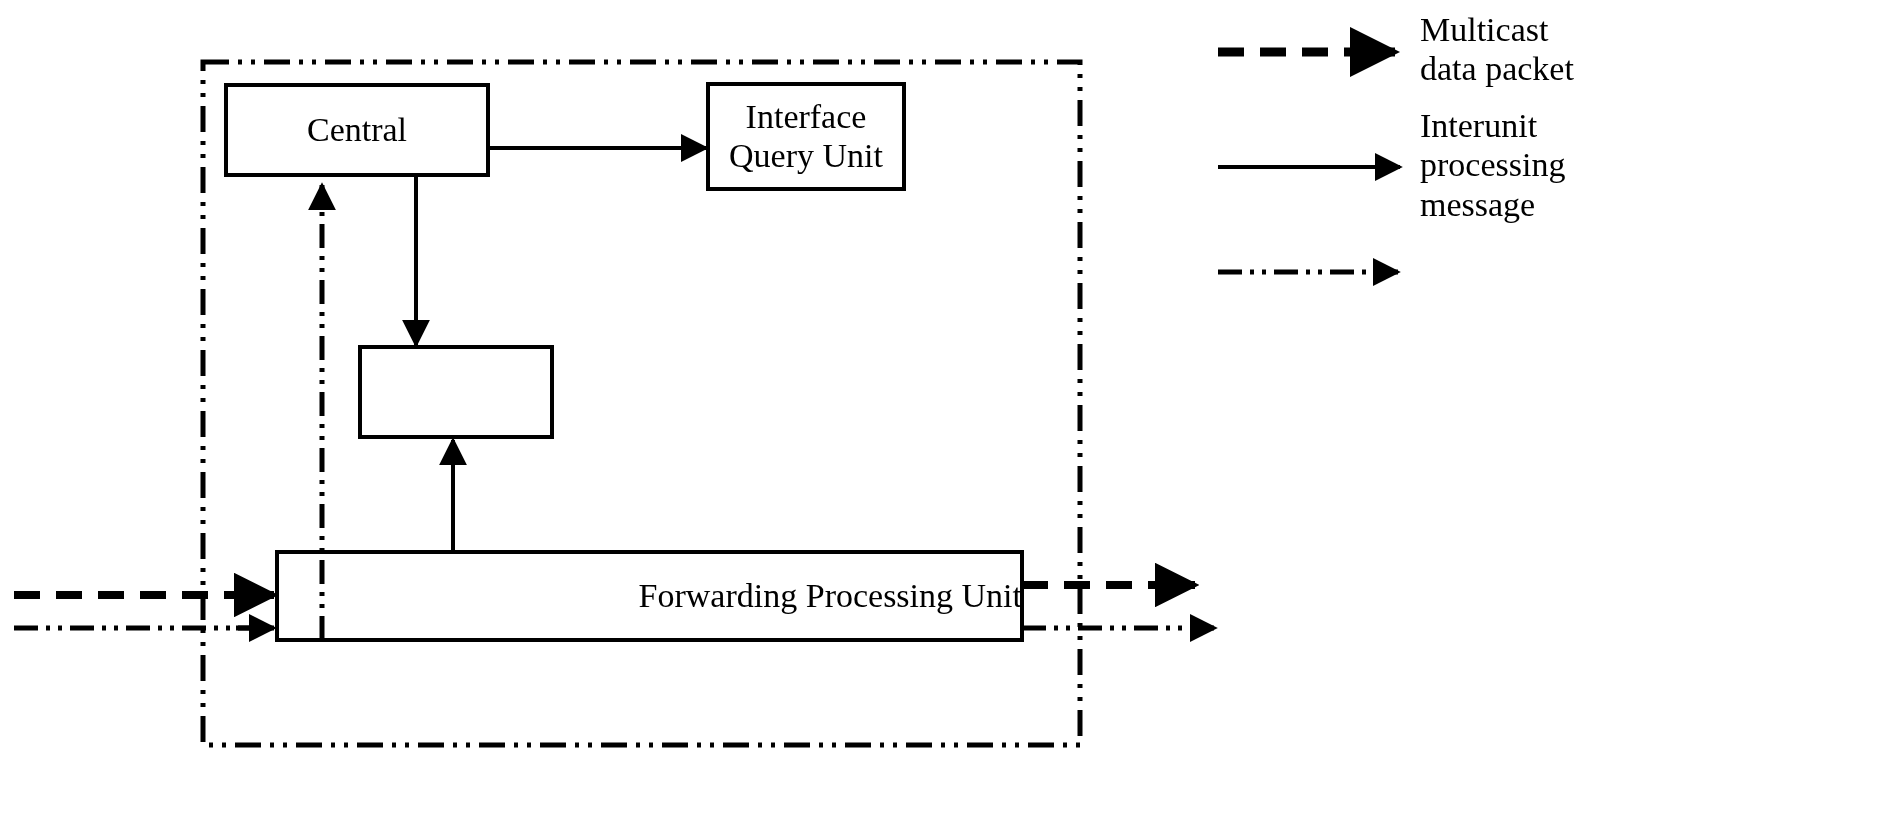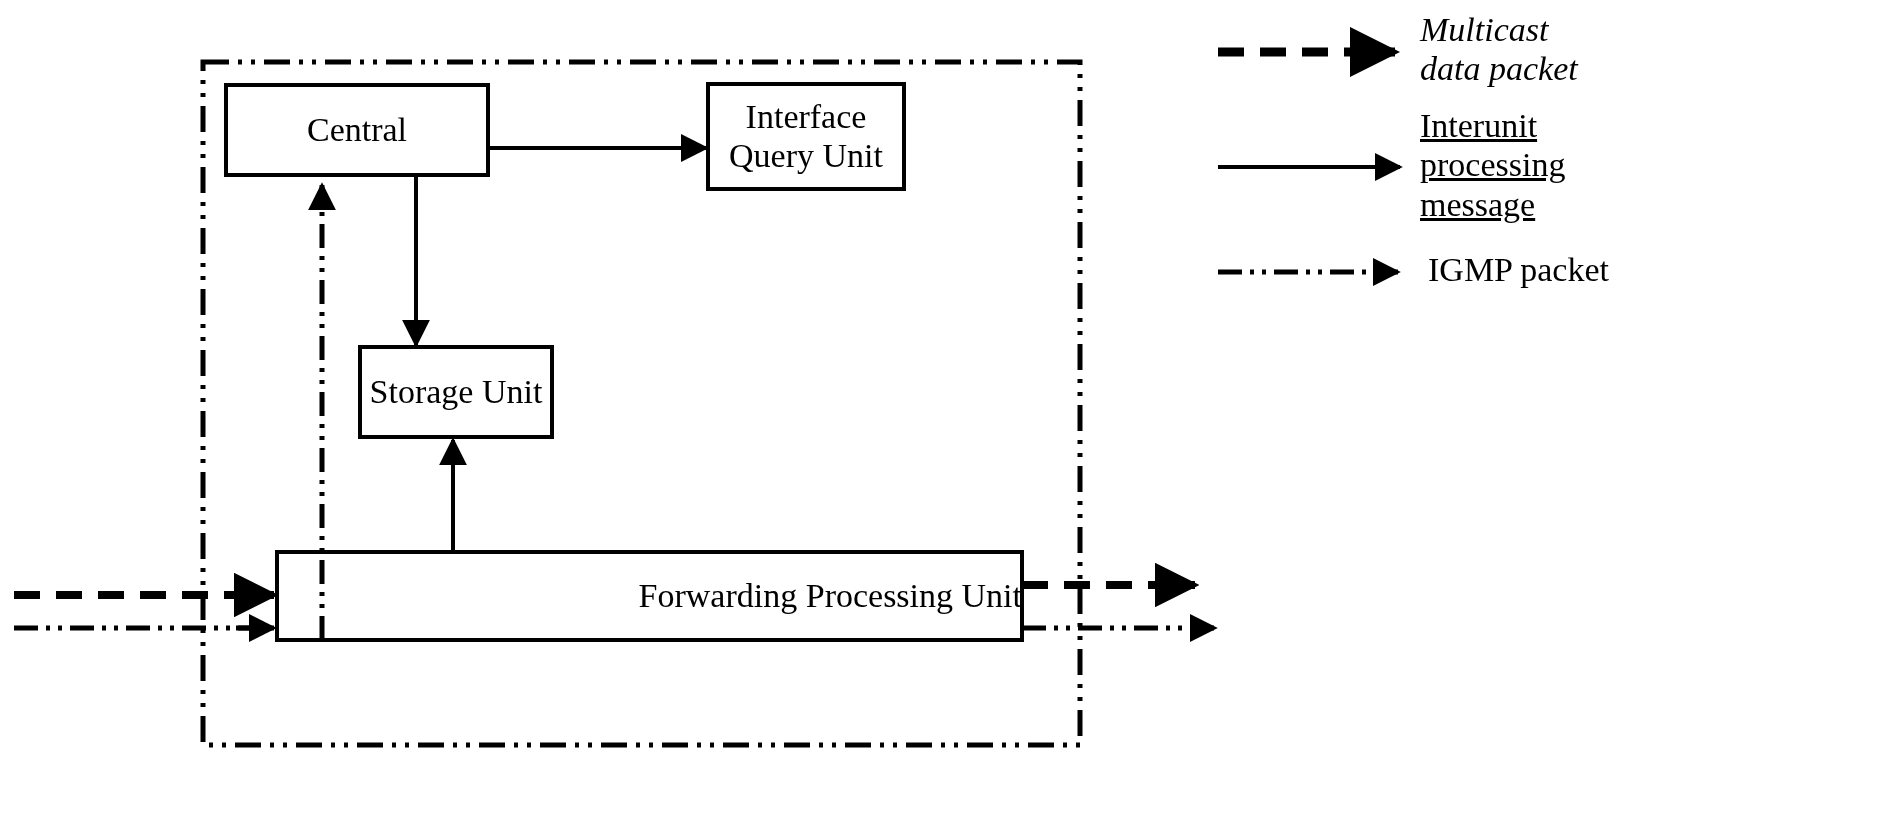--- a/index.html
+++ b/index.html
@@ -90,30 +90,26 @@
 
   <div class="node-label" style="left:226px; top:85px; width:262px; height:90px; font-size:34px;">
     <span>Central</span>
   </div>
 
   <div class="node-label" style="left:708px; top:84px; width:196px; height:105px; font-size:34px;justify-content:center;">
     <span>Interface</span>
     <span>Query Unit</span>
   </div>
 
-  <div class="node-label" style="left:360px; top:347px; width:192px; height:90px; font-size:34px;">
-    <span>Storage Unit</span>
-  </div>
 
   <div class="node-label" style="left:277px; top:552px; width:745px; height:88px; font-size:34px;align-items:flex-end;">
     <span>Forwarding Processing Unit</span>
   </div>
 
-  <div class="legend-label" style="left:1420px; top:10px; font-size:34px;font-style:italic;">Multicast
+  <div class="legend-label" style="left:1420px; top:10px; font-size:34px;">Multicast
 data packet</div>
 
-  <div class="legend-label" style="left:1420px; top:106px; font-size:34px;text-decoration:underline;">Interunit
+  <div class="legend-label" style="left:1420px; top:106px; font-size:34px;">Interunit
 processing
 message</div>
 
-  <div class="legend-label" style="left:1428px; top:250px; font-size:34px;">IGMP packet</div>
 
 </div>
 
 </body></html>

